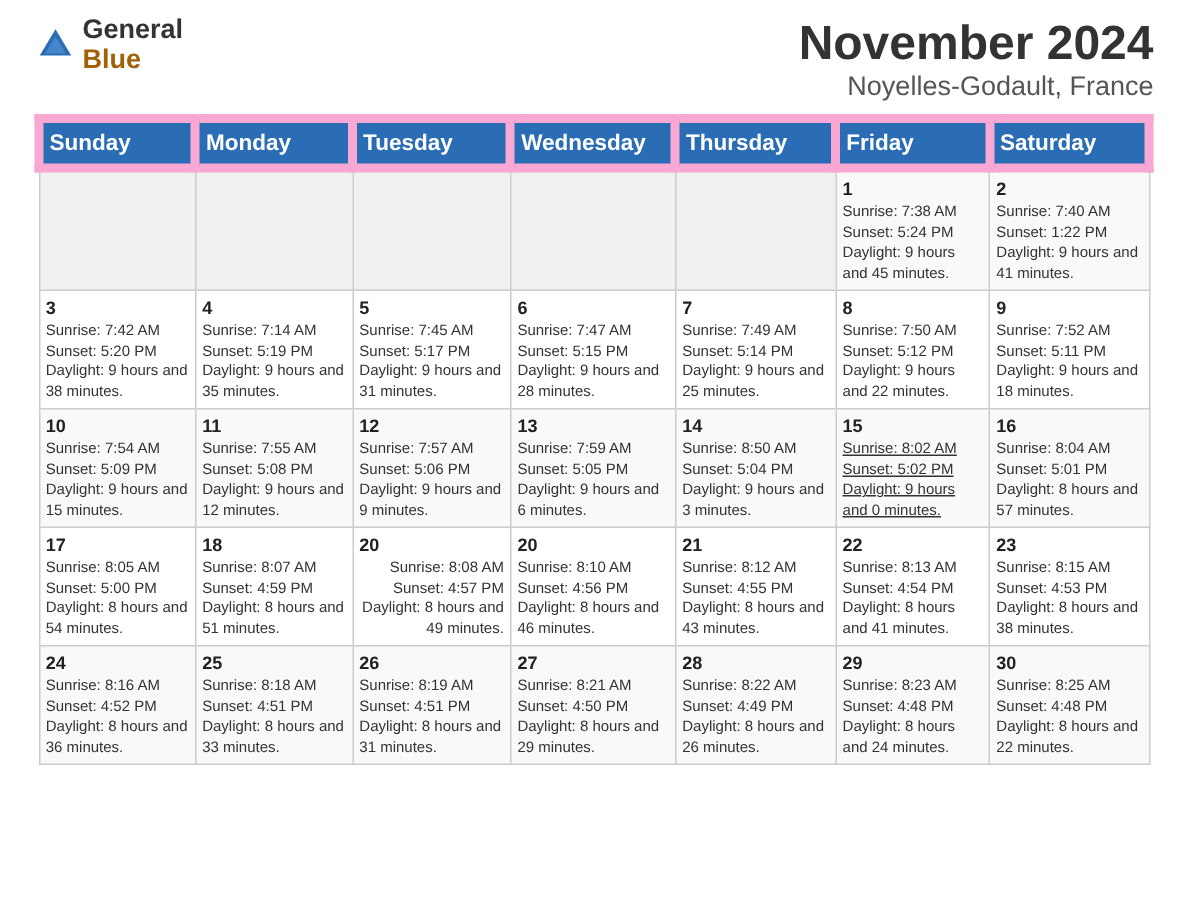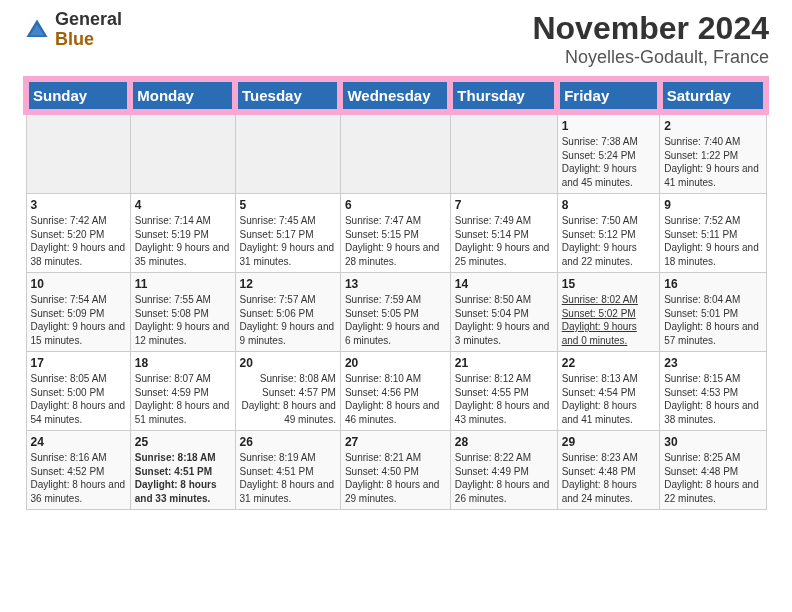--- a/index.html
+++ b/index.html
@@ -279,21 +279,21 @@
         </tr>
         <tr>
           <td>
             <div class="day-number">24</div>
             <div class="day-info" style="white-space: pre-line;">Sunrise: 8:16 AM
 Sunset: 4:52 PM
 Daylight: 8 hours and 36 minutes.</div>
           </td>
           <td>
             <div class="day-number">25</div>
-            <div class="day-info" style="white-space: pre-line; font-weight: bold;">Sunrise: 8:18 AM
+            <div class="day-info" style="white-space: pre-line;">Sunrise: 8:18 AM
 Sunset: 4:51 PM
 Daylight: 8 hours and 33 minutes.</div>
           </td>
           <td>
             <div class="day-number">26</div>
             <div class="day-info" style="white-space: pre-line;">Sunrise: 8:19 AM
 Sunset: 4:51 PM
 Daylight: 8 hours and 31 minutes.</div>
           </td>
           <td>

